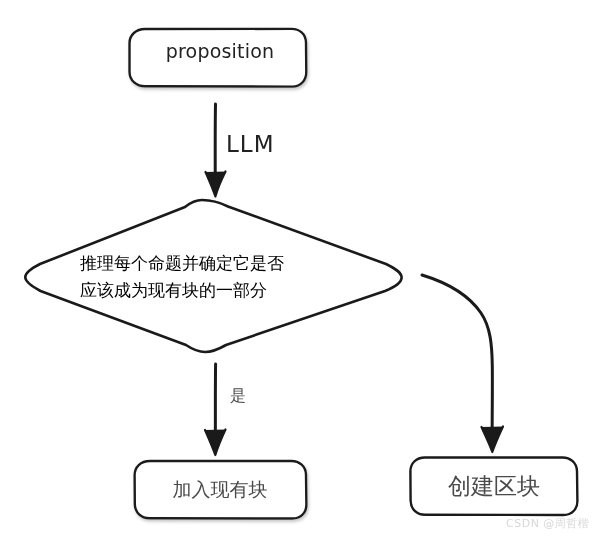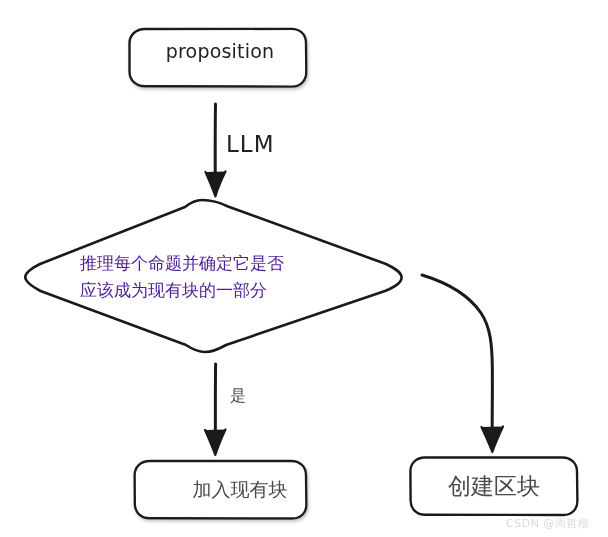--- a/index.html
+++ b/index.html
@@ -42,34 +42,33 @@
     letter-spacing: 0.2px;
   }
   #decision-label {
     left: 80px;
     top: 248px;
     width: 270px;
     height: 58px;
     font-family: "DejaVu Sans", sans-serif;
     font-size: 17px;
     line-height: 27px;
-    color: #4c1d95;
+    color: #000000;
     text-align: left;
     justify-content: flex-start;
     align-items: center;
   }
   #join-block-label {
     left: 135px;
     top: 462px;
     width: 170px;
     height: 56px;
     font-family: "DejaVu Sans", sans-serif;
     font-size: 19px;
     color: #4a4a4a;
-    padding-left: 20px;
   }
   #create-block-label {
     left: 410px;
     top: 458px;
     width: 168px;
     height: 57px;
     font-family: "DejaVu Sans", sans-serif;
     font-size: 23px;
     color: #4a4a4a;
   }

